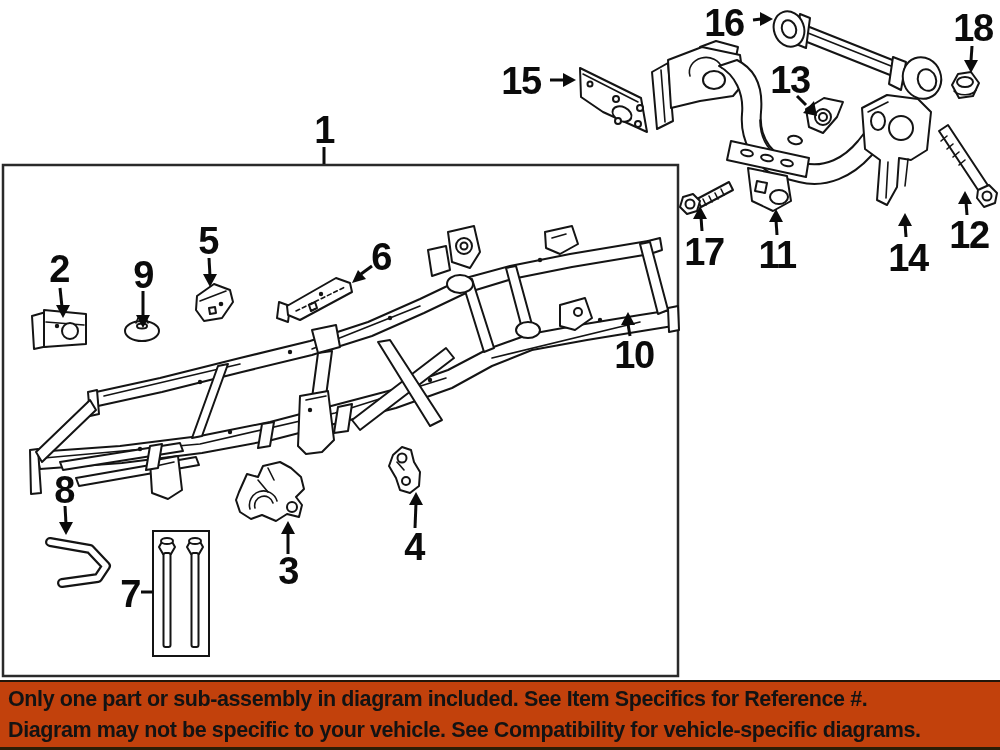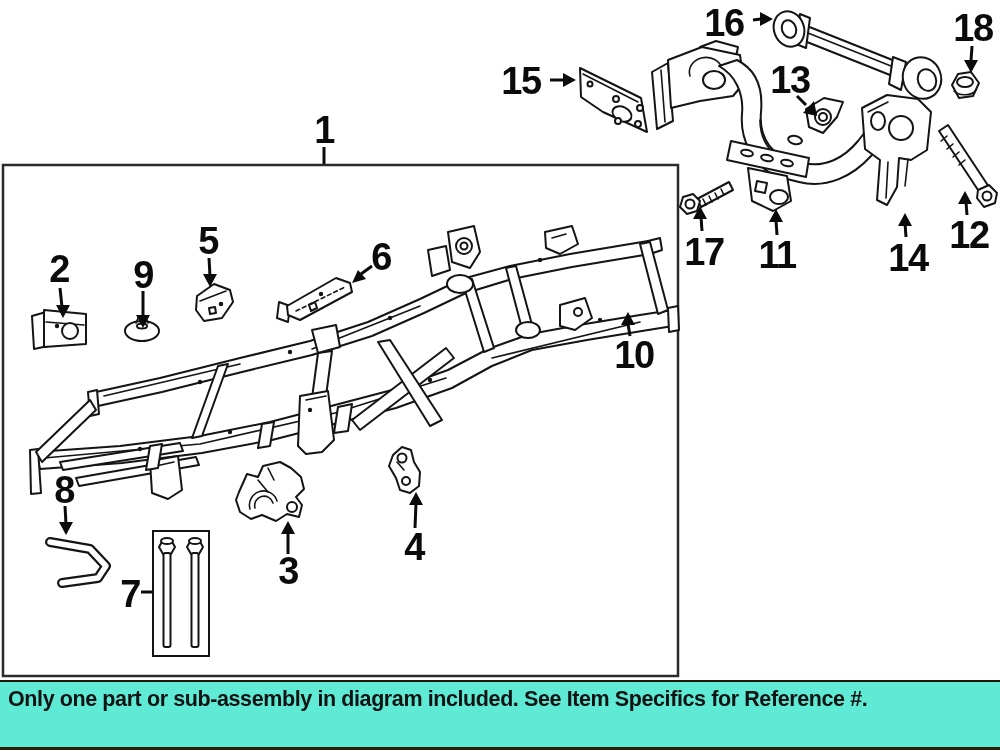--- a/index.html
+++ b/index.html
@@ -272,17 +272,18 @@
     <text class="callout" x="969" y="248">12</text>
     <text class="callout" x="790" y="93">13</text>
     <text class="callout" x="908" y="271">14</text>
     <text class="callout" x="521" y="94">15</text>
     <text class="callout" x="724" y="36">16</text>
     <text class="callout" x="704" y="265">17</text>
     <text class="callout" x="973" y="41">18</text>
   </g>
 </svg>
 
-  <div class="banner" style="background: #5eead4; color: rgb(19, 19, 19);">
+  <div class="banner" style="background: #c2410c; color: rgb(19, 19, 19);">
     <div class="banner-line">Only one part or sub-assembly in diagram included. See Item Specifics for Reference #.</div>
+    <div class="banner-line">Diagram may not be specific to your vehicle. See Compatibility for vehicle-specific diagrams.</div>
   </div>
 
 </div>
 
 </body></html>

